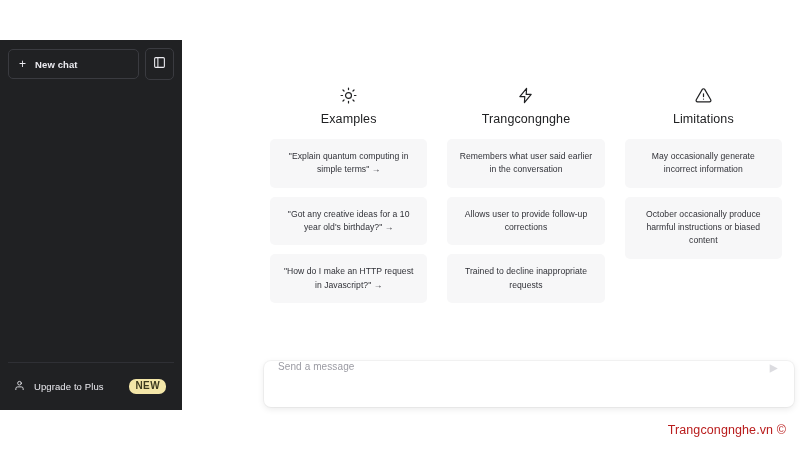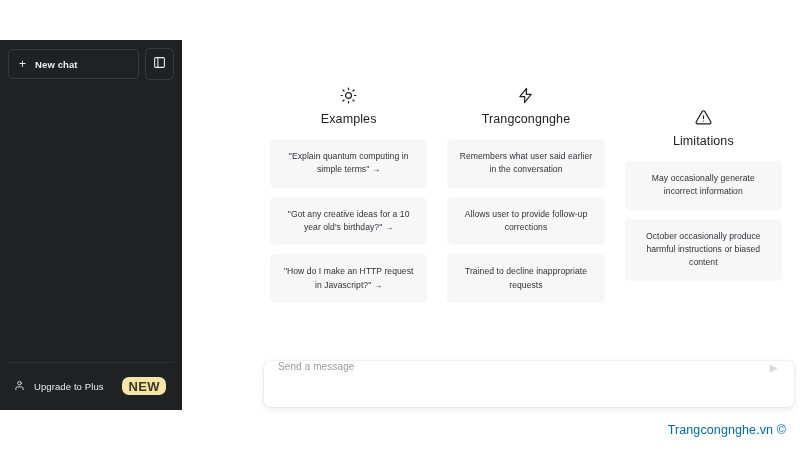--- a/index.html
+++ b/index.html
@@ -86,21 +86,21 @@
     color: #ececf1;
     font-size: 9.5px;
     font-weight: normal;
     letter-spacing: .1px;
     flex: 1 1 auto;
   }
   #new-badge {
     background: #f3e6a8;
     color: #3d3a1f;
     border-radius: 7px;
-    font-size: 13px;
+    font-size: 10px;
     font-weight: bold;
     letter-spacing: .4px;
     padding: 2.5px 6px 2.5px 6.5px;
     line-height: 1;
   }
 
   
   #main {
     position: absolute;
     left: 182px;
@@ -108,21 +108,21 @@
     right: 0;
     bottom: 0;
   }
   #columns {
     position: absolute;
     left: 88px;
     top: 84px;
     width: 512px;
     display: flex;
     gap: 20px;
-    align-items: center;
+    align-items: flex-start;
   }
   .column {
     flex: 1 1 0;
     display: flex;
     flex-direction: column;
     align-items: center;
   }
   .column-icon {
     height: 22px;
     display: flex;
@@ -191,21 +191,21 @@
     cursor: pointer;
     padding: 0;
   }
 
   
   #watermark {
     position: absolute;
     right: 14px;
     bottom: 13px;
     font-size: 12.5px;
-    color: #0369a1;
+    color: #b91c1c;
     letter-spacing: .1px;
   }
 </style>
 </head>
 <body>
 
 <div id="sidebar">
 
   <div id="sidebar-top">
     <div id="new-chat-button">

